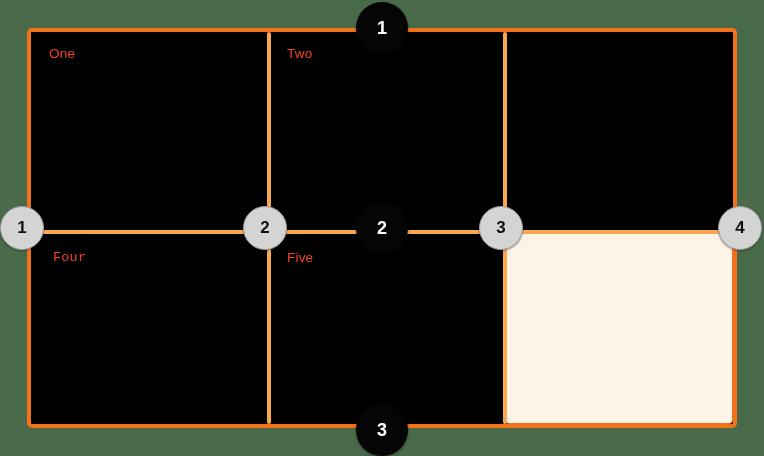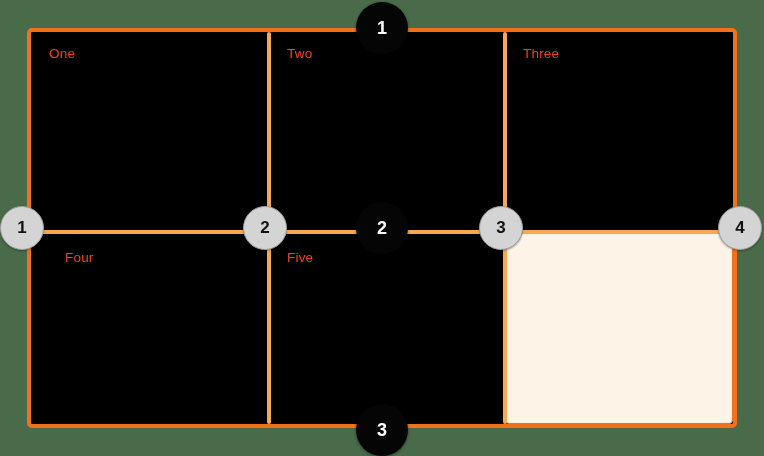--- a/index.html
+++ b/index.html
@@ -121,24 +121,21 @@
   <div class="grid-outer">
 
     <div class="cells">
 
     <div class="cell" style="left: 0px; top: 0px; width: 234px; height: 196px;">
           <span class="cell-label">One</span>
         </div>
         <div class="cell" style="left: 238px; top: 0px; width: 232px; height: 196px; text-align: center;">
           <span class="cell-label">Two</span>
         </div>
-        <div class="cell" style="left: 474px; top: 0px; width: 228px; height: 196px;">
-          <span class="cell-label">Three</span>
-        </div>
-        <div class="cell" style="left: 16px; top: 204px; width: 234px; height: 188px;">
+        <div class="cell" style="left: 4px; top: 204px; width: 234px; height: 188px; font-family: Liberation Mono, monospace;">
           <span class="cell-label">Four</span>
         </div>
         <div class="cell" style="left: 238px; top: 204px; width: 232px; height: 188px;">
           <span class="cell-label">Five</span>
         </div>
         <div class="cell light" style="left: 474px; top: 200px; width: 228px; height: 192px;"></div>
       </div>
 
     <div class="dividers">
 

